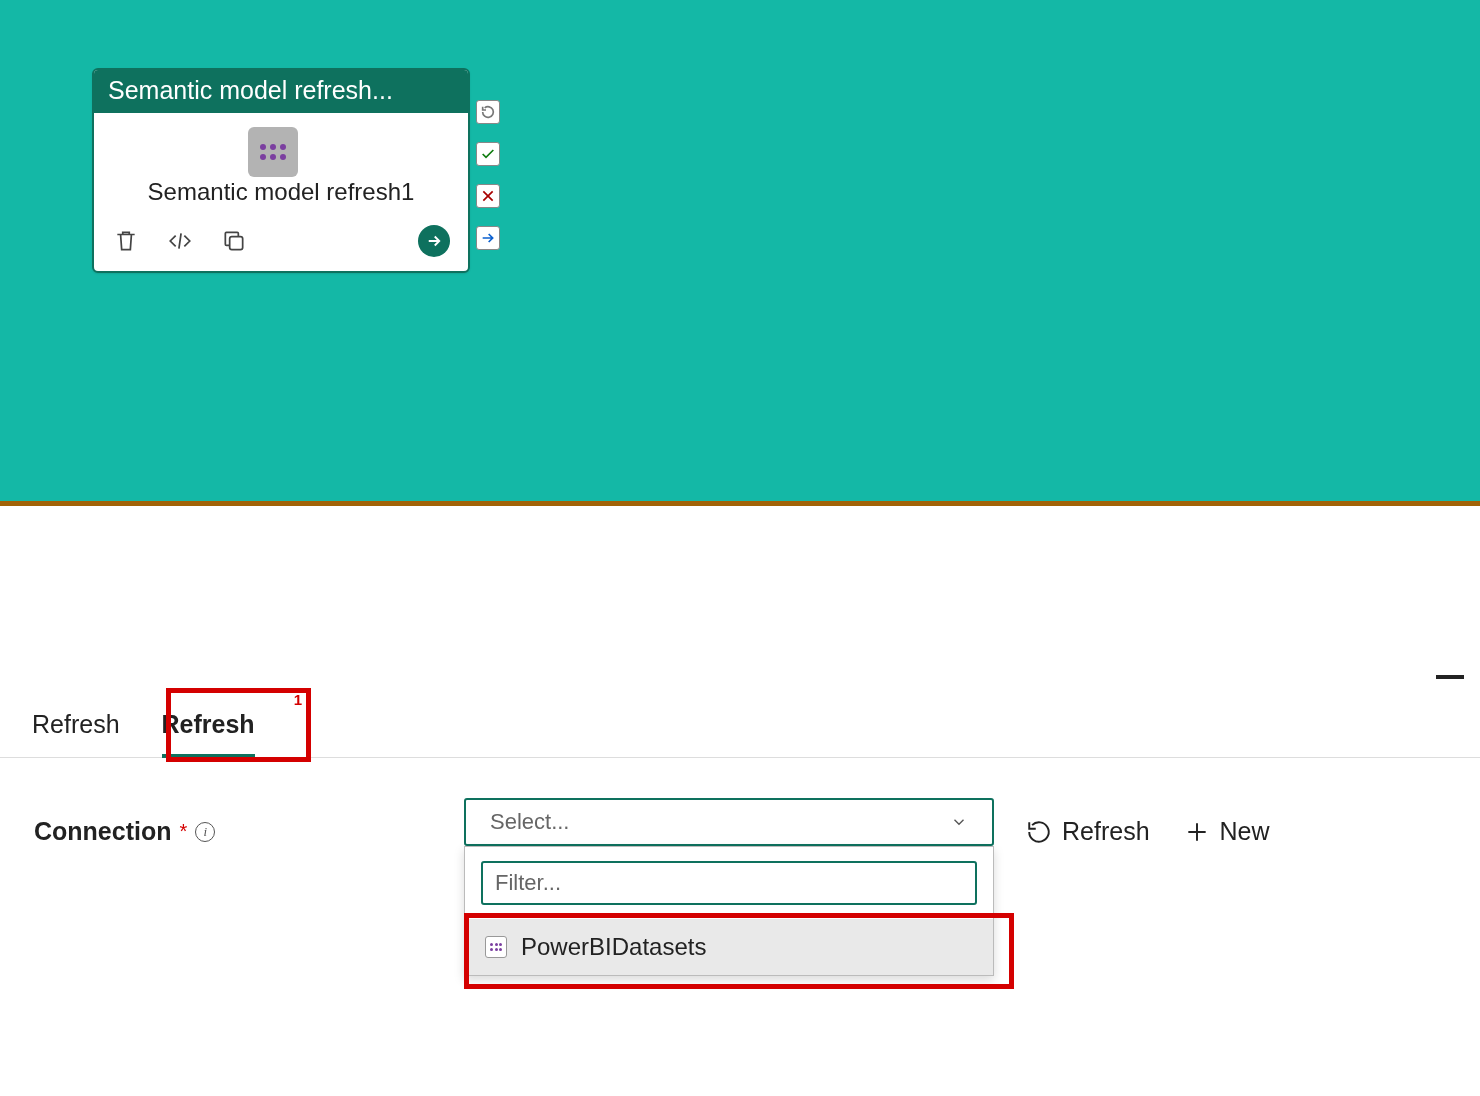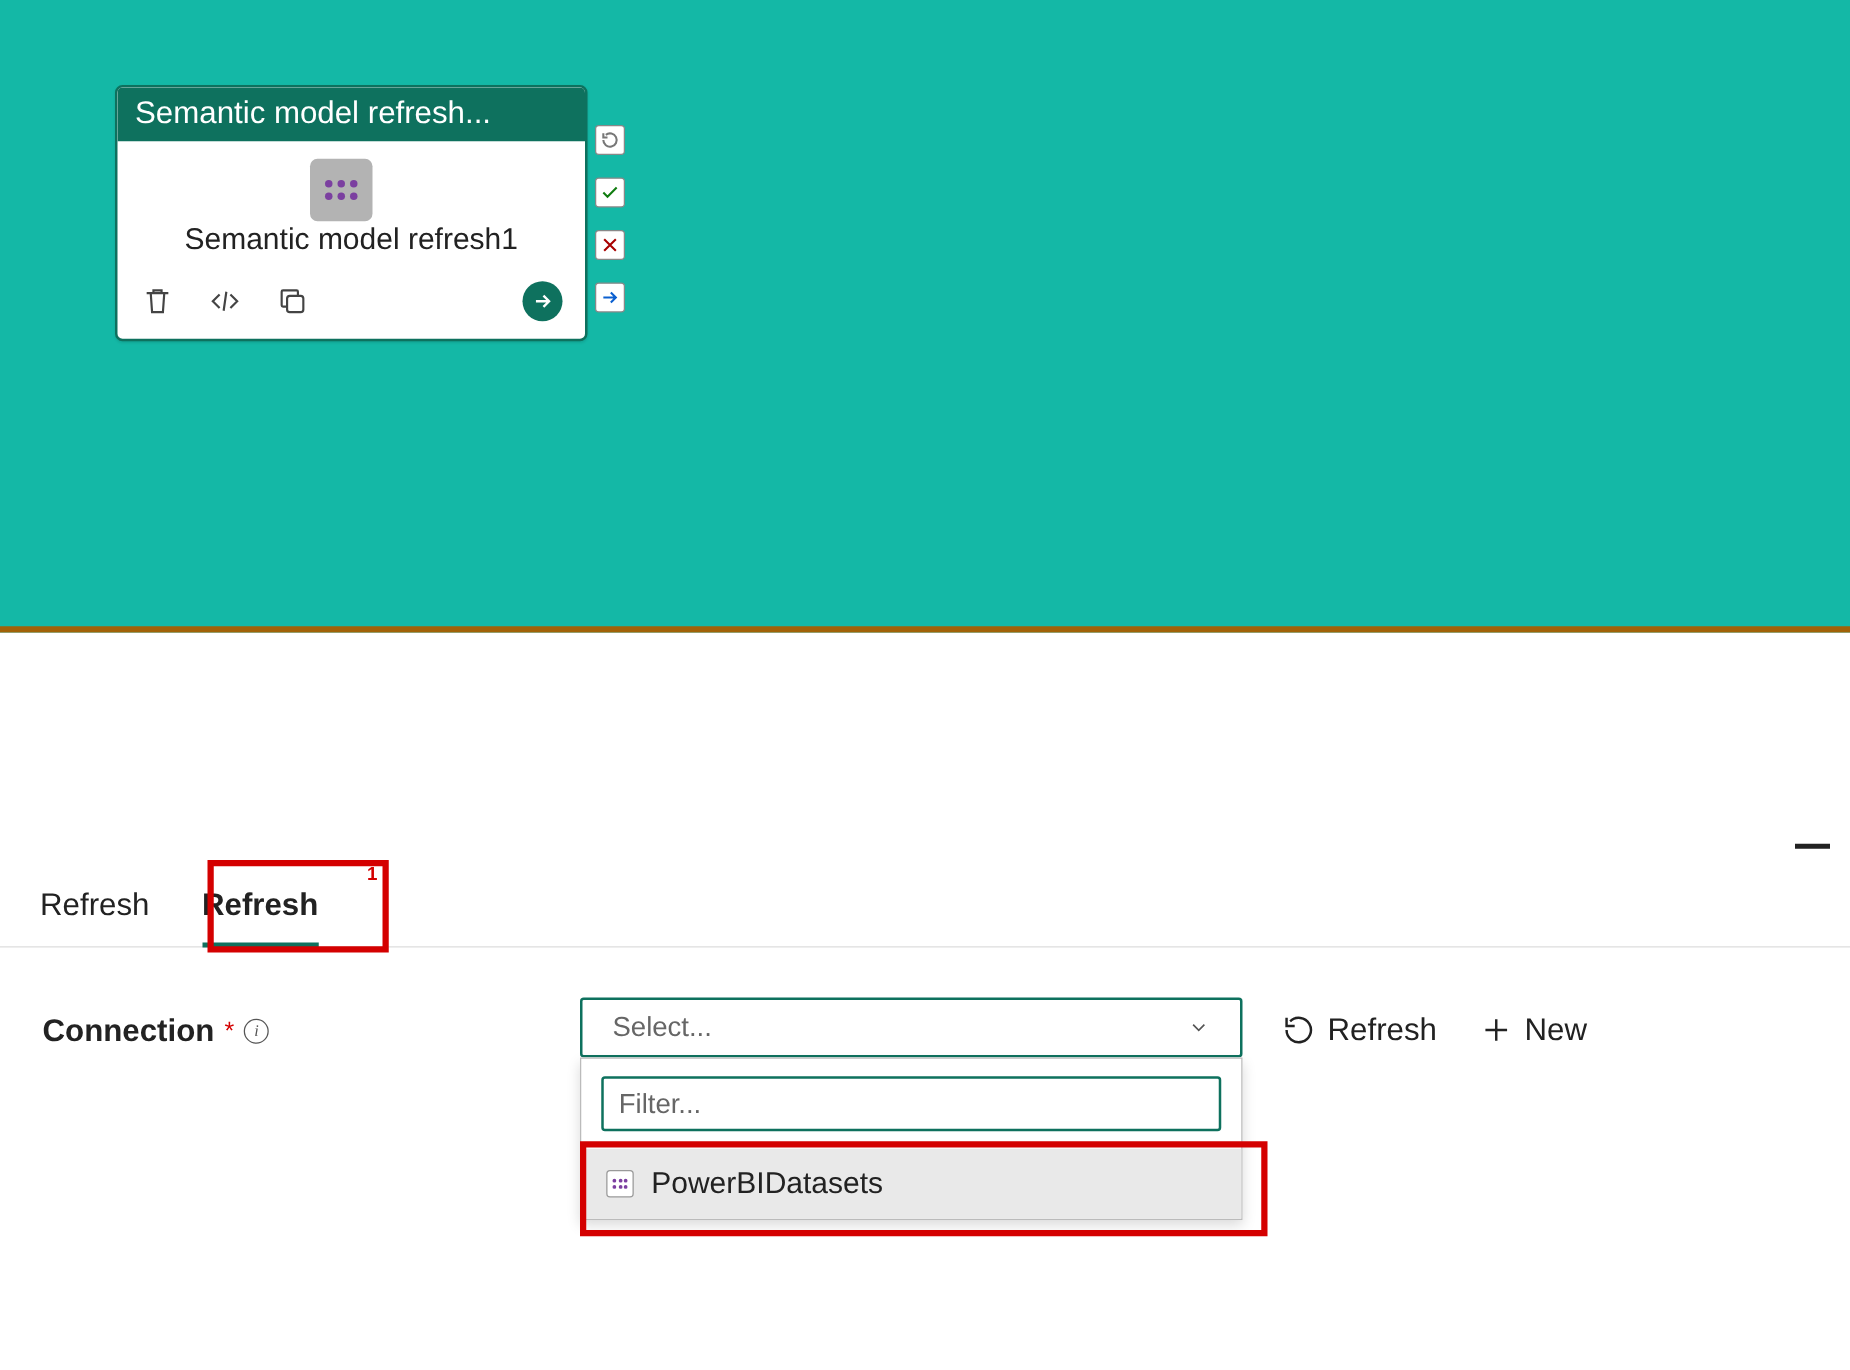--- a/index.html
+++ b/index.html
@@ -35,21 +35,21 @@
   .panel { position:absolute; left:0; top:678px; right:0; background:#fff; }
   .resize-handle { position:absolute; right:16px; top:-3px; width:28px; height:4px; background:#222; }
   .tabs { display:flex; padding:18px 0 0 32px; border-bottom:1px solid #ddd; height:80px; align-items:flex-end; position:relative; }
   .tab { font-size:25px; color:#222; padding:0 0 18px 0; margin-right:42px; cursor:pointer; position:relative; }
   .tab.active { font-weight:600; }
   .tab.active::after { content:""; position:absolute; left:0; right:0; bottom:-1px; height:4px; background:#0e715e; }
   .highlight-box { position:absolute; border:5px solid #d40000; pointer-events:none; }
   .hl1 { left:166px; top:688px; width:145px; height:74px; }
   .hl-badge { position:absolute; top:-2px; right:4px; font-size:15px; color:#d40000; font-weight:600; }
 
-  .form-row { display:flex; align-items:center; padding:40px 0 0 34px; }
+  .form-row { display:flex; align-items:flex-end; padding:40px 0 0 34px; }
   .label-col { width:430px; display:flex; align-items:center; gap:8px; padding-top:6px; }
   .label-col .lbl { font-size:25px; font-weight:600; color:#222; }
   .label-col .req { color:#d40000; font-size:20px; }
   .info-icon { width:20px; height:20px; border:1.5px solid #555; border-radius:50%; display:flex; align-items:center; justify-content:center; font-size:13px; color:#555; font-style:italic; font-family:Georgia,serif; }
 
   .select-col { position:relative; }
   .select-box { width:530px; height:48px; border:2px solid #0e715e; border-radius:3px; background:#fff; display:flex; align-items:center; justify-content:space-between; padding:0 24px; cursor:pointer; }
   .select-box .ph { color:#666; font-size:22px; }
   .select-box svg { width:18px; height:18px; stroke:#555; fill:none; stroke-width:1.8; }
 

